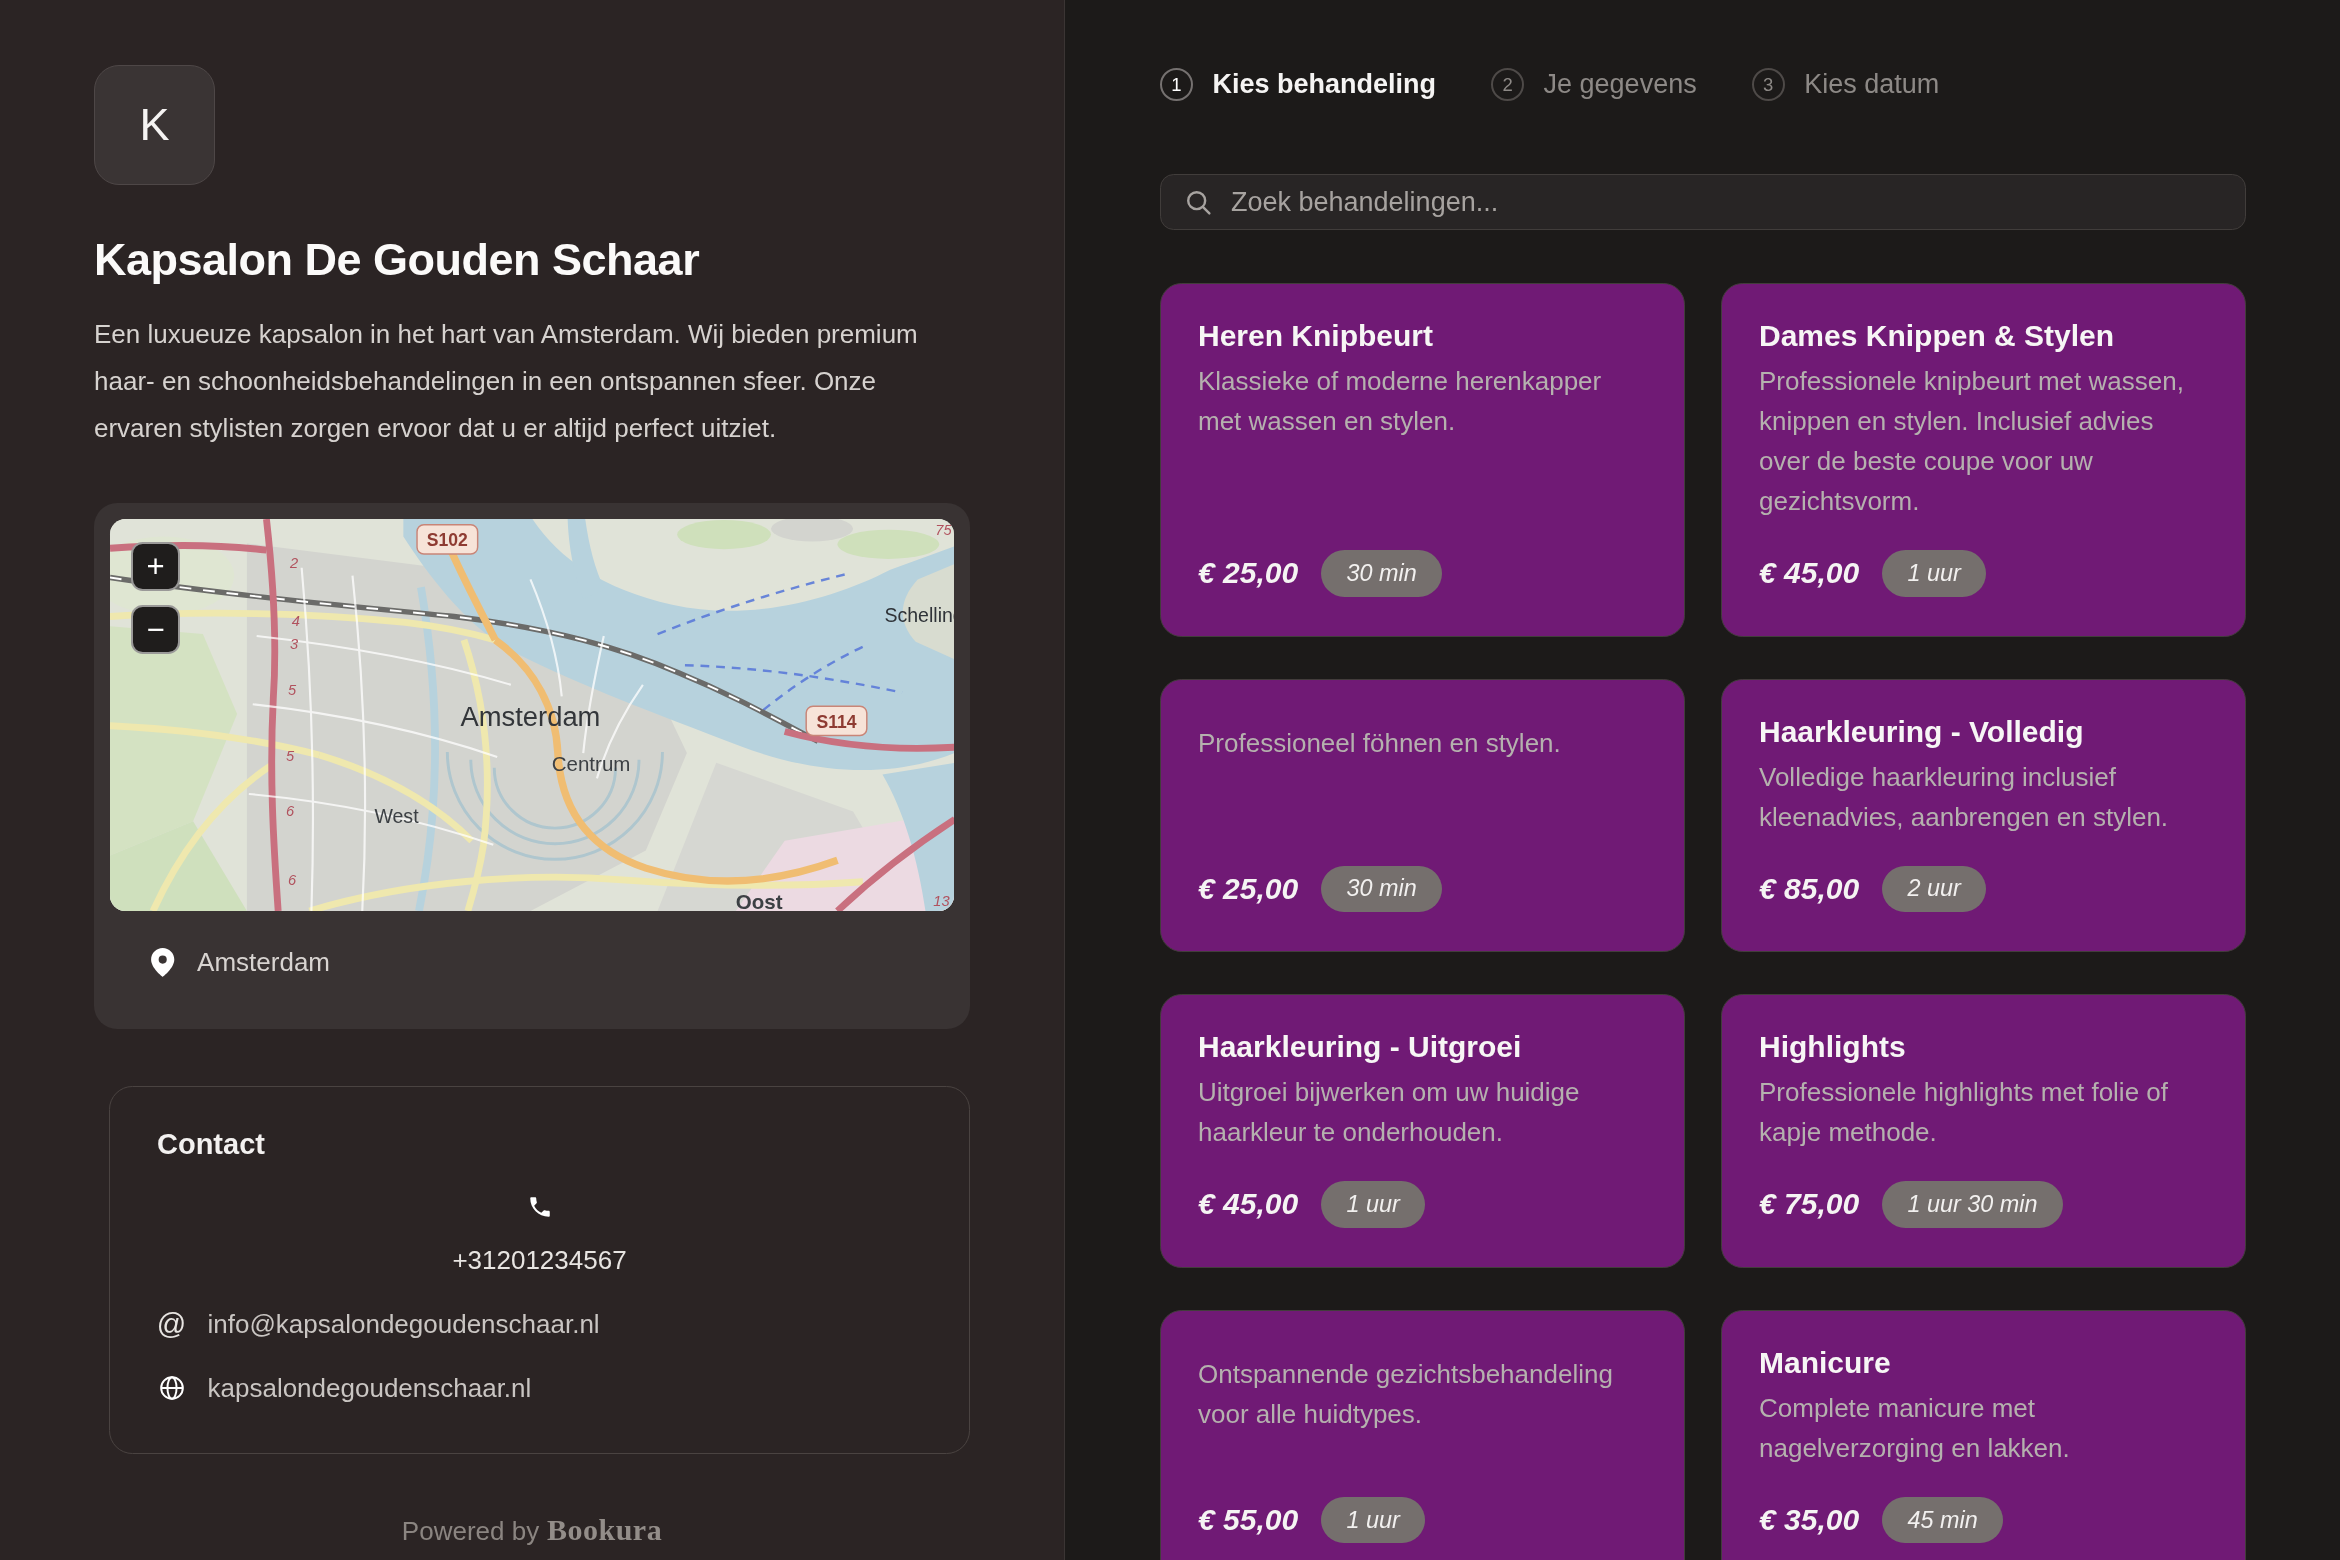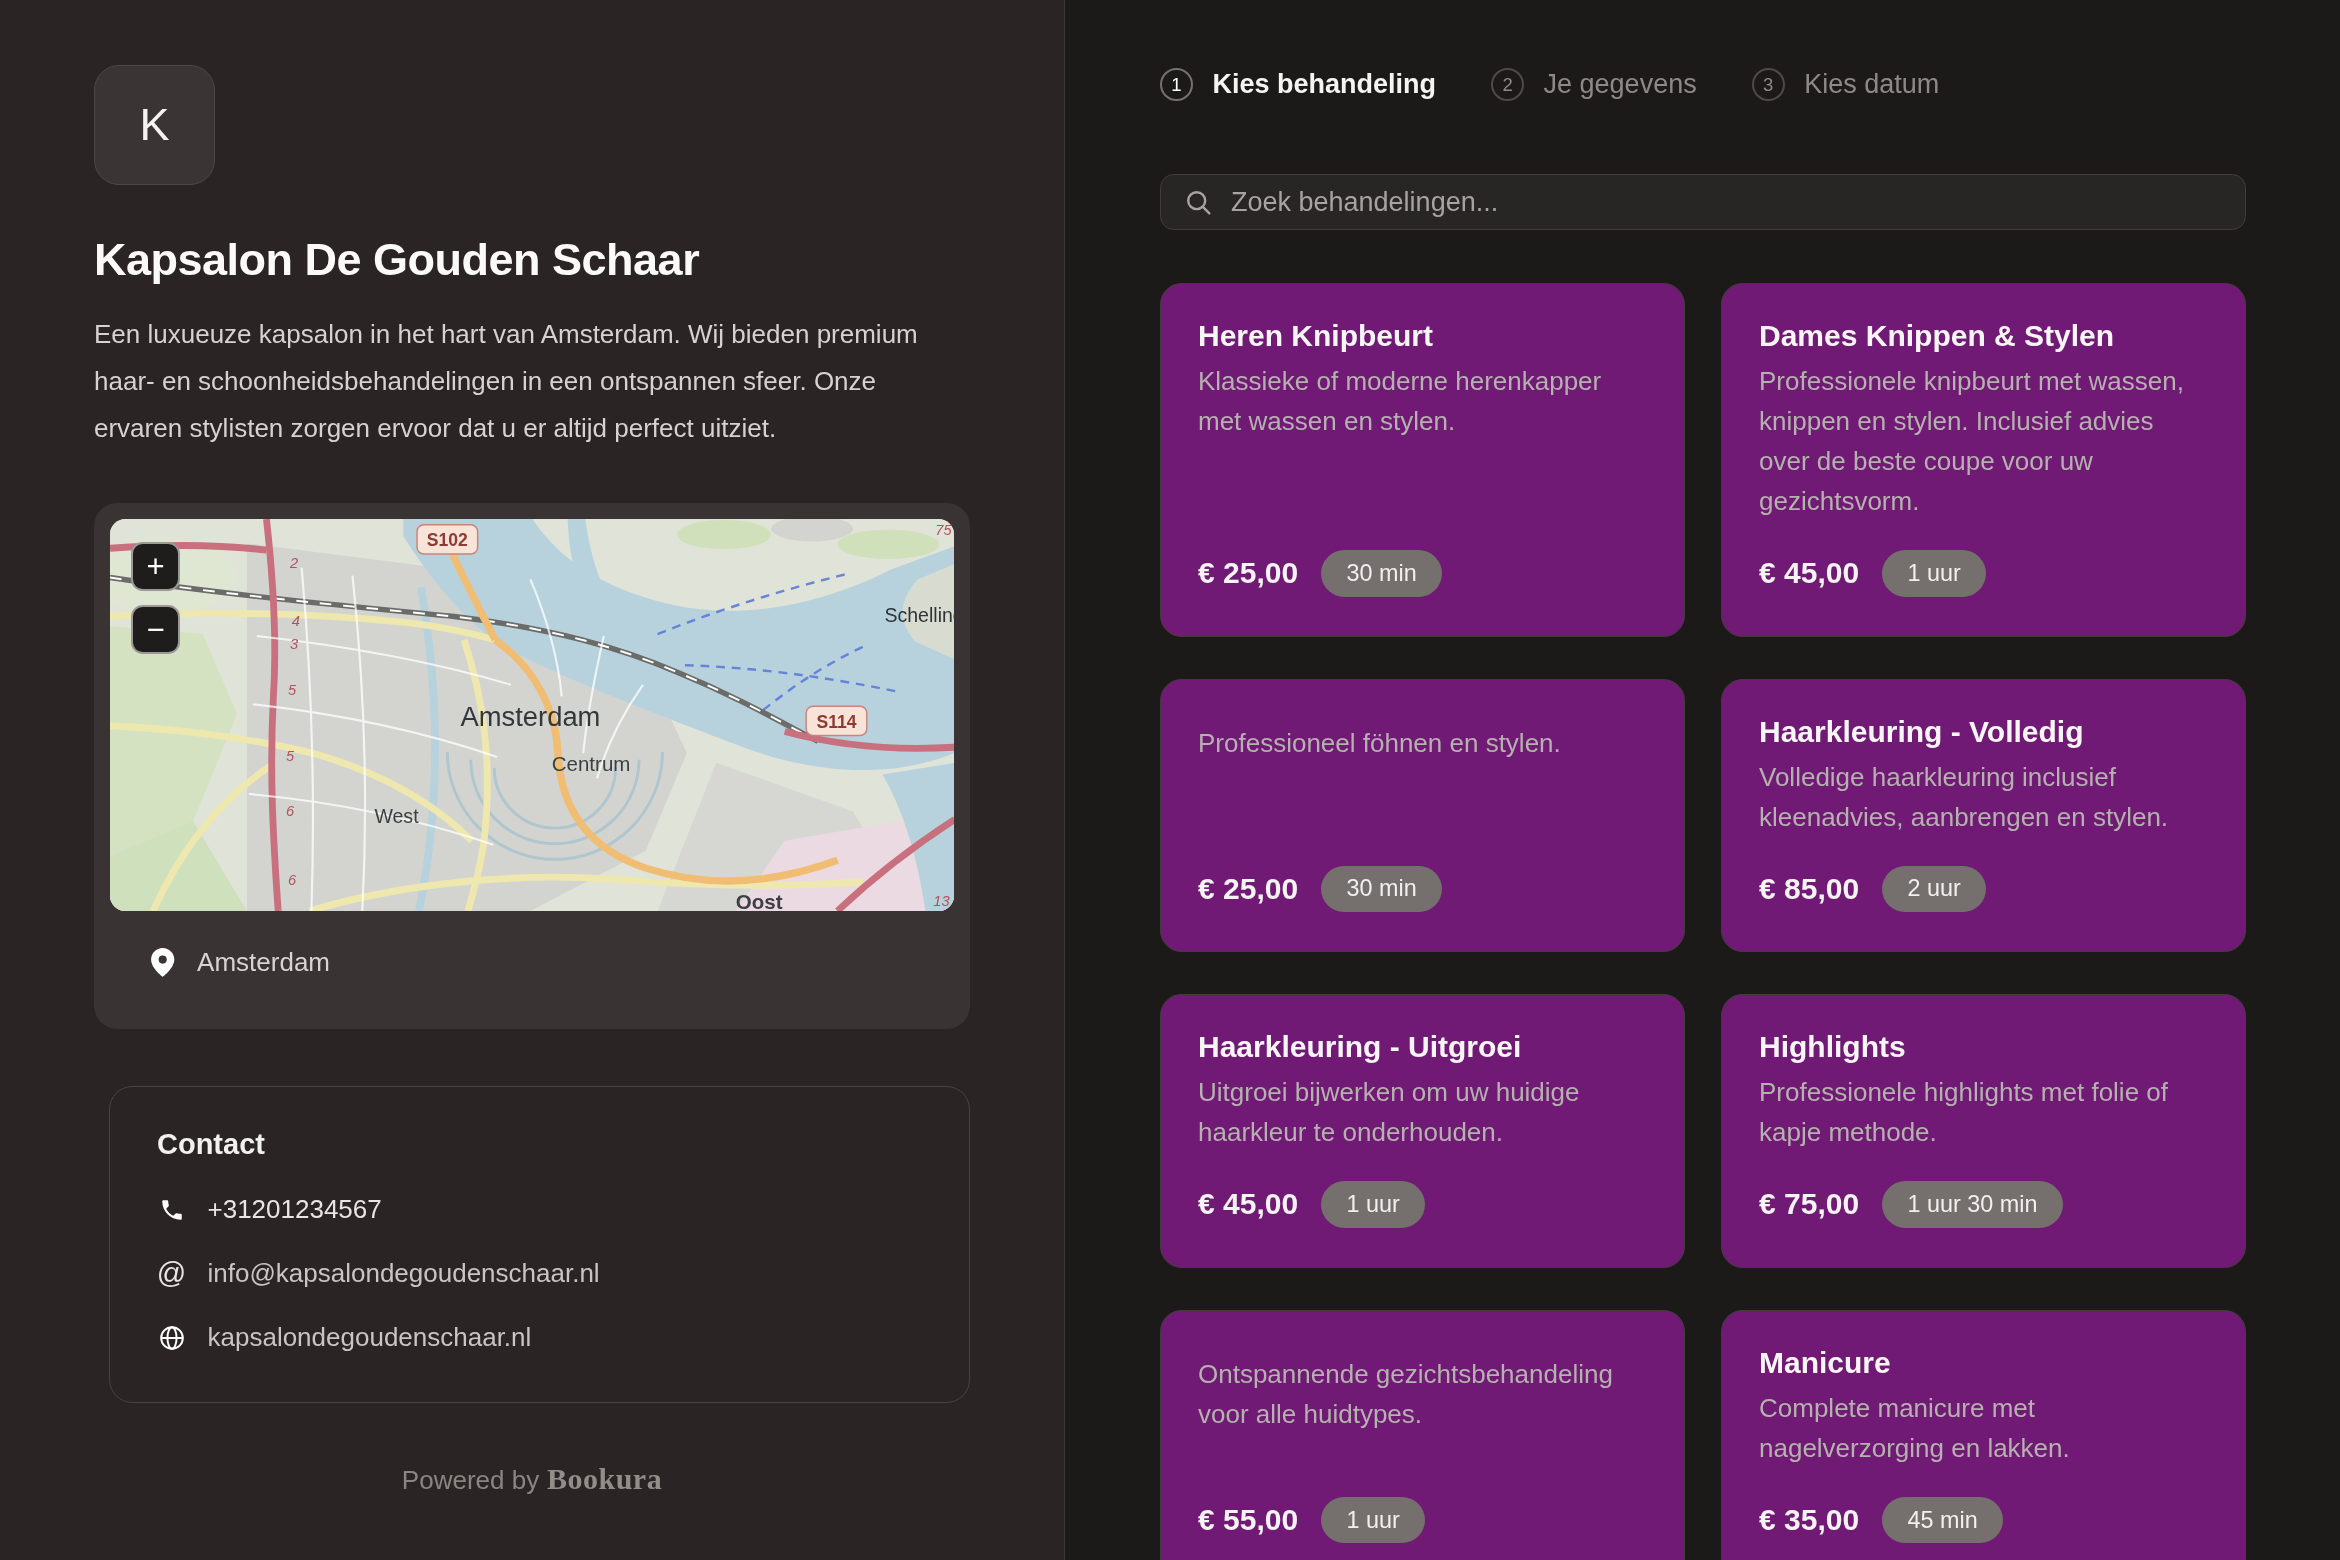--- a/index.html
+++ b/index.html
@@ -82,21 +82,21 @@
     border-radius: 23.4px;
     padding: 41px 47px 49px;
     margin-left: 15px;
   }
   .contact-heading { margin: 0; font-size: 29px; font-weight: 700; color: #f3f1f0; }
   .c-row {
     display: flex; align-items: center; gap: 21.5px;
     margin-top: 33px;
     font-size: 26px; color: #c9c5c2;
   }
-  .c-row.primary { color: #e8e5e2; }
+  .c-row.primary { color: #e8e5e2; flex-direction: column; }
   .c-icon { width: 29px; display: flex; justify-content: center; flex: 0 0 29px; }
   .at-glyph { font-size: 29px; color: #e8e5e2; line-height: 1; }
 
   .powered {
     margin-top: 59px;
     text-align: center;
     font-size: 26px; color: #8b8581;
   }
   .powered .brand {
     font-family: "Liberation Serif", "DejaVu Serif", serif;
@@ -148,21 +148,21 @@
     background: #701a75;
     border: 1px solid #423d3b;
     border-radius: 21.5px;
     padding: 35px 37px 39px;
     display: flex; flex-direction: column;
     min-height: 252px;
     cursor: pointer;
   }
   .card-title { font-size: 30px; font-weight: 600; color: #f7f6f5; }
   .card-desc { margin-top: 8px; font-size: 26px; line-height: 40px; color: #b5b1ae; }
-  .card-footer { margin-top: auto; padding-top: 29px; display: flex; align-items: center; gap: 23.4px; }
+  .card-footer { margin-top: auto; padding-top: 29px; display: flex; align-items: center; gap: 23.4px; font-style: italic; }
   .price { font-size: 30px; font-weight: 700; color: #f5f4f3; }
   .pill {
     background: #756f6d; color: #f2f0ef;
     font-size: 23.4px; padding: 9.8px 25px; border-radius: 974px;
     white-space: nowrap;
   }
 </style>
 </head>
 <body>
 

